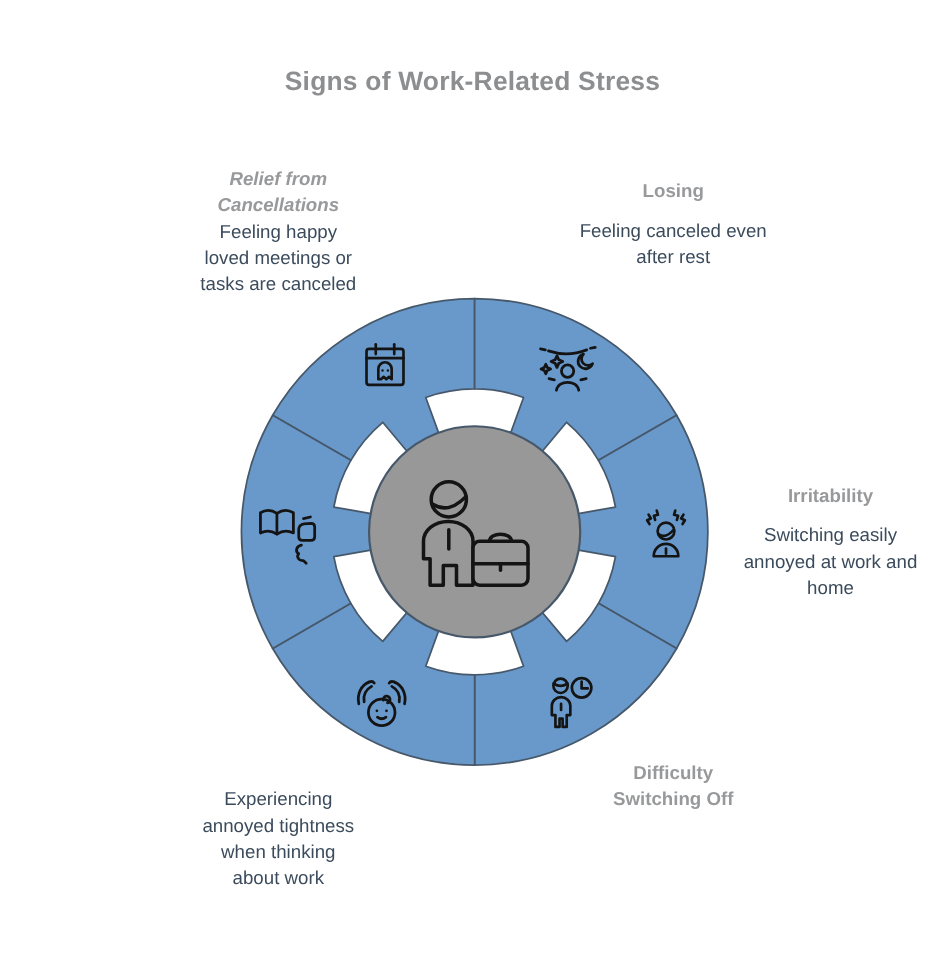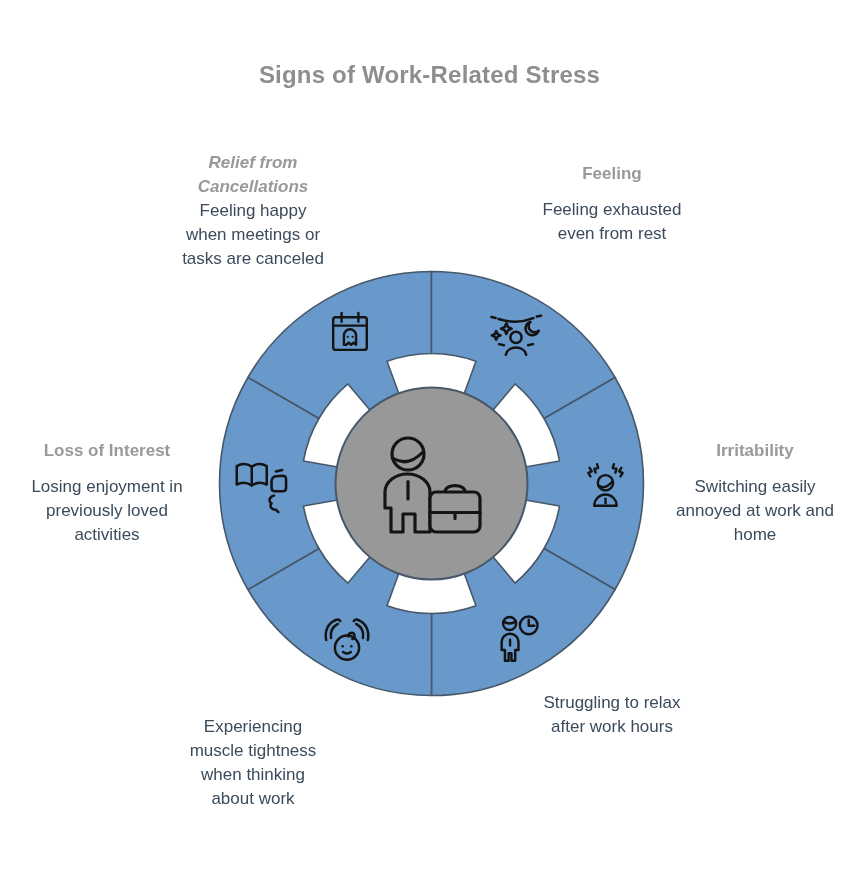--- a/index.html
+++ b/index.html
@@ -137,39 +137,35 @@
     <path d="M 17 70 A 22.5 18 0 0 1 62 70 L 62 110 L 47 110 L 47 92 L 35 92 L 35 110 L 23 110 L 23 86 L 17 86 Z"></path>
     <path d="M 40 59.5 V 77"></path>
     <path d="M 77 70 C 77 61.5 97 61.5 97 70"></path>
     <rect class="bf" x="62" y="70" width="50" height="40" rx="6"></rect>
     <path d="M 62 90.5 H 112"></path>
     <path d="M 87 90.5 V 96.5"></path>
   </svg>
 
   <div class="block tight b-relief">
     <h2>Relief from Cancellations</h2>
-    <p>Feeling happy when meetings or tasks are canceled</p>
+    <p>Feeling happy loved meetings or tasks are canceled</p>
   </div>
 
   <div class="block b-fatigue">
-    <h2>Feeling</h2>
-    <p>Feeling exhausted even from rest</p>
+    <h2>Losing</h2>
+    <p>Feeling canceled even after rest</p>
   </div>
 
   <div class="block b-irritability">
     <h2>Irritability</h2>
     <p>Switching easily annoyed at work and home</p>
   </div>
 
   <div class="block tight b-difficulty">
-    <p>Struggling to relax after work hours</p>
+    <h2>Difficulty Switching Off</h2>
   </div>
 
   <div class="block b-physical">
-    <p>Experiencing muscle tightness when thinking about work</p>
+    <p>Experiencing annoyed tightness when thinking about work</p>
   </div>
 
-  <div class="block b-loss">
-    <h2>Loss of Interest</h2>
-    <p>Losing enjoyment in previously loved activities</p>
-  </div>
 
 </div>
 
 </body></html>

